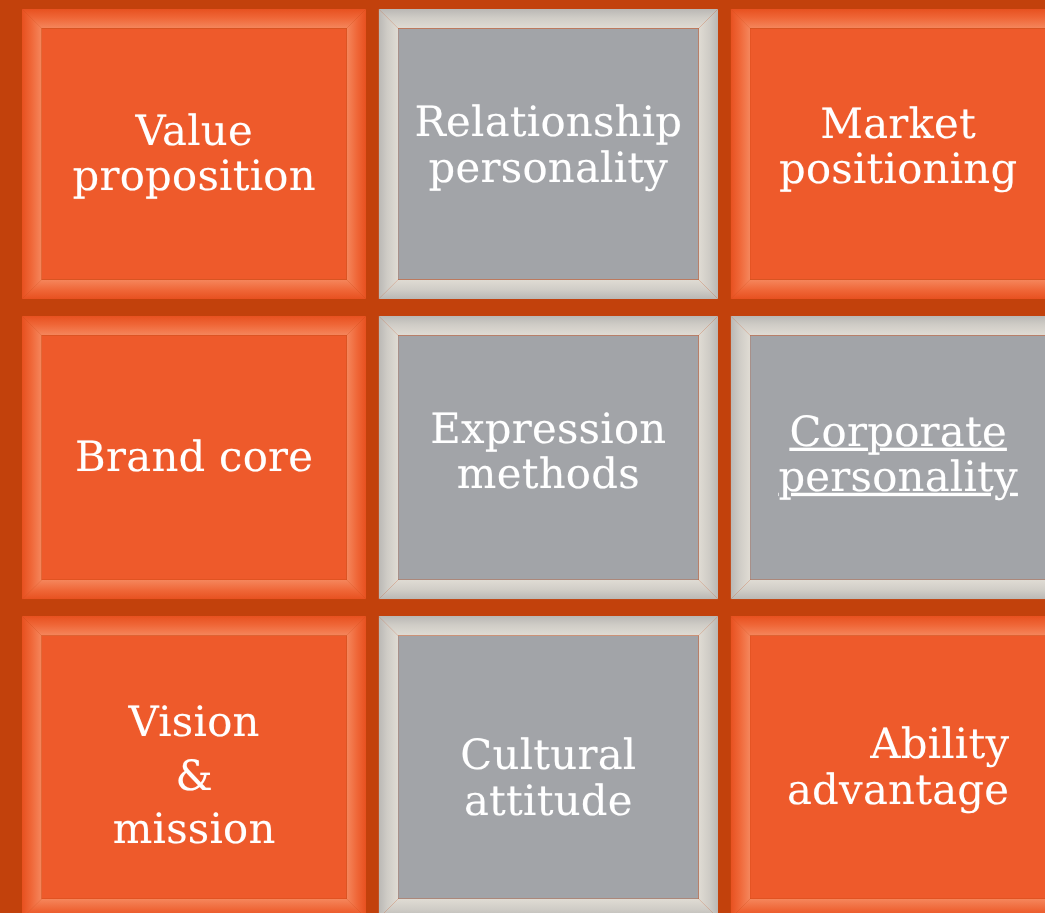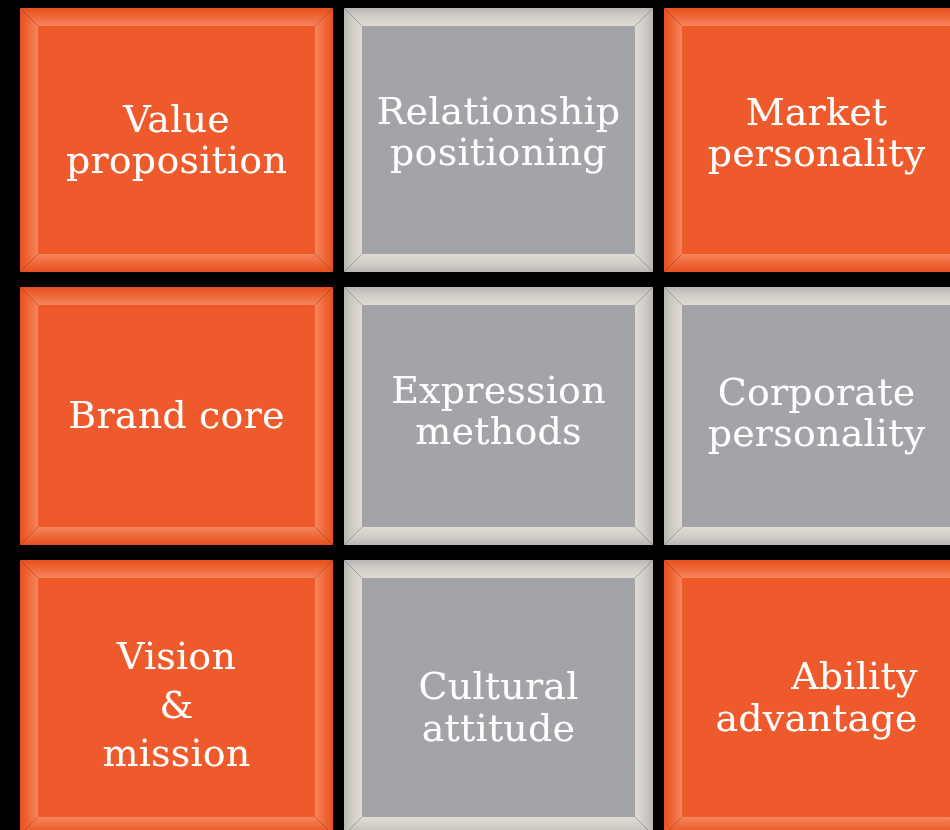--- a/index.html
+++ b/index.html
@@ -12,21 +12,21 @@
     width: 950px;
     height: 830px;
     overflow: hidden;
     font-family: "DejaVu Serif", "Liberation Serif", serif;
   }
 
   #grid {
     position: relative;
     width: 950px;
     height: 830px;
-    background: #000000;
+    background: #c2410c;
     display: grid;
     grid-template-columns: 313px 309px 305px;
     grid-template-rows: 264px 258px 275px;
     column-gap: 11px;
     row-gap: 15px;
     padding: 8px 0px 8px 20px;
     box-sizing: border-box;
   }
 
   
@@ -114,21 +114,21 @@
   .tile.gray .bevel .b-right {
     background: linear-gradient(to left, #B9B7B4 0%, #CFCCC6 45%, #E0DCD4 100%);
   }
 
   
   .t-0 .label { font-size: 38px; }
   .t-1 .label { font-size: 38px; margin-top: -16px; }
   .t-2 .label { font-size: 38px; margin-top: -14px; }
   .t-3 .label { font-size: 38px; margin-top: -10px; }
   .t-4 .label { font-size: 38px; }
-  .t-5 .label { font-size: 38px; margin-top: -6px; }
+  .t-5 .label { font-size: 38px; margin-top: -6px; text-decoration: underline; }
   .t-6 .label { font-size: 38px; margin-top: 15px; line-height: 1.28; }
   .t-7 .label { font-size: 38px; margin-top: 20px; }
   .t-8 .label { font-size: 38px; margin-top: 0px; text-align: right; }
 </style>
 </head>
 <body>
 
 <div id="grid">
     <div class="tile orange t-0">
       <div class="face"></div>
@@ -143,31 +143,31 @@
     </div>
     <div class="tile gray t-1">
       <div class="face"></div>
       <div class="bevel">
         <span class="b-top"></span>
         <span class="b-right"></span>
         <span class="b-bottom"></span>
         <span class="b-left"></span>
       </div>
       <div class="label">Relationship
+personality</div>
+    </div>
+    <div class="tile orange t-2">
+      <div class="face"></div>
+      <div class="bevel">
+        <span class="b-top"></span>
+        <span class="b-bottom"></span>
+        <span class="b-left"></span>
+      </div>
+      <div class="label">Market
 positioning</div>
-    </div>
-    <div class="tile orange t-2">
-      <div class="face"></div>
-      <div class="bevel">
-        <span class="b-top"></span>
-        <span class="b-bottom"></span>
-        <span class="b-left"></span>
-      </div>
-      <div class="label">Market
-personality</div>
     </div>
     <div class="tile orange t-4">
       <div class="face"></div>
       <div class="bevel">
         <span class="b-top"></span>
         <span class="b-right"></span>
         <span class="b-bottom"></span>
         <span class="b-left"></span>
       </div>
       <div class="label">Brand core</div>

